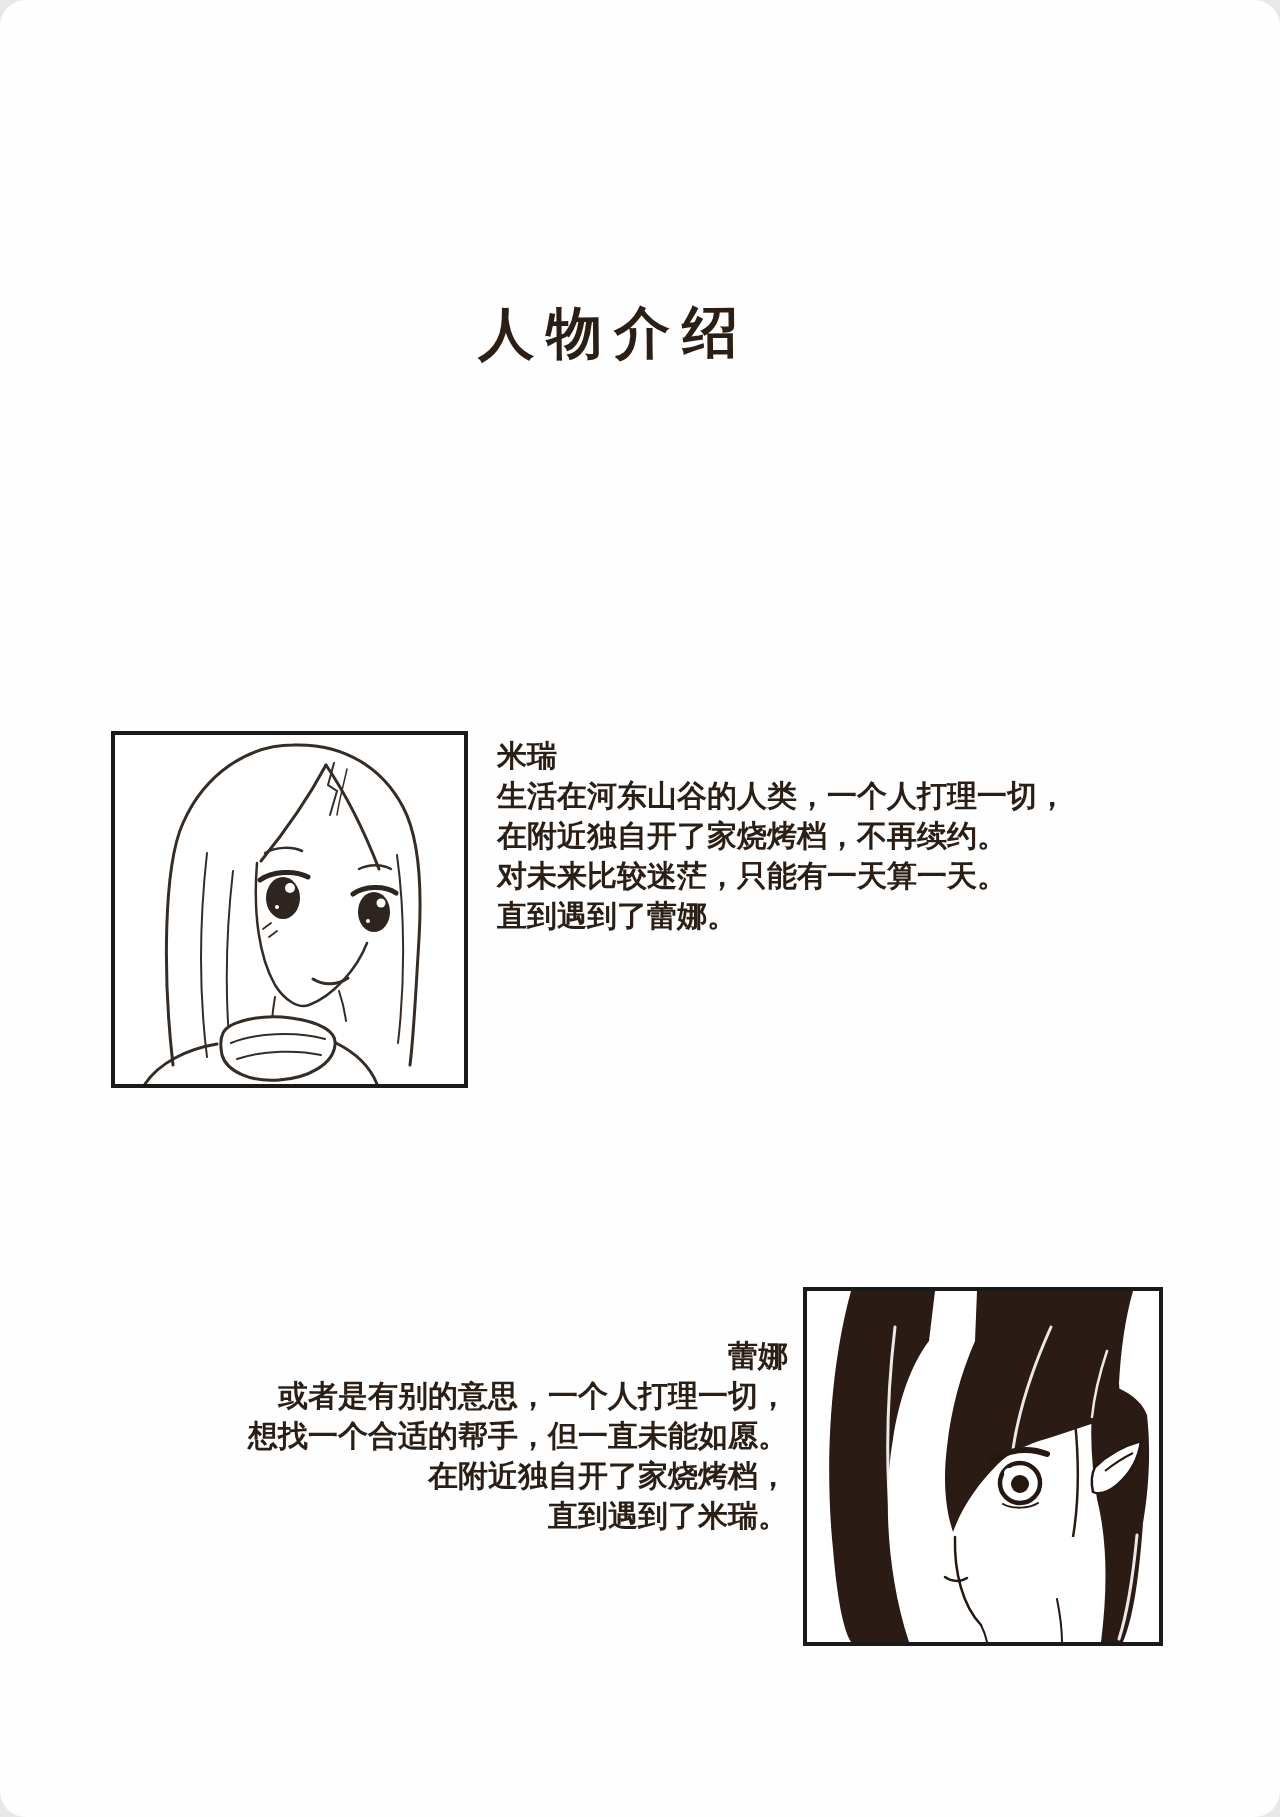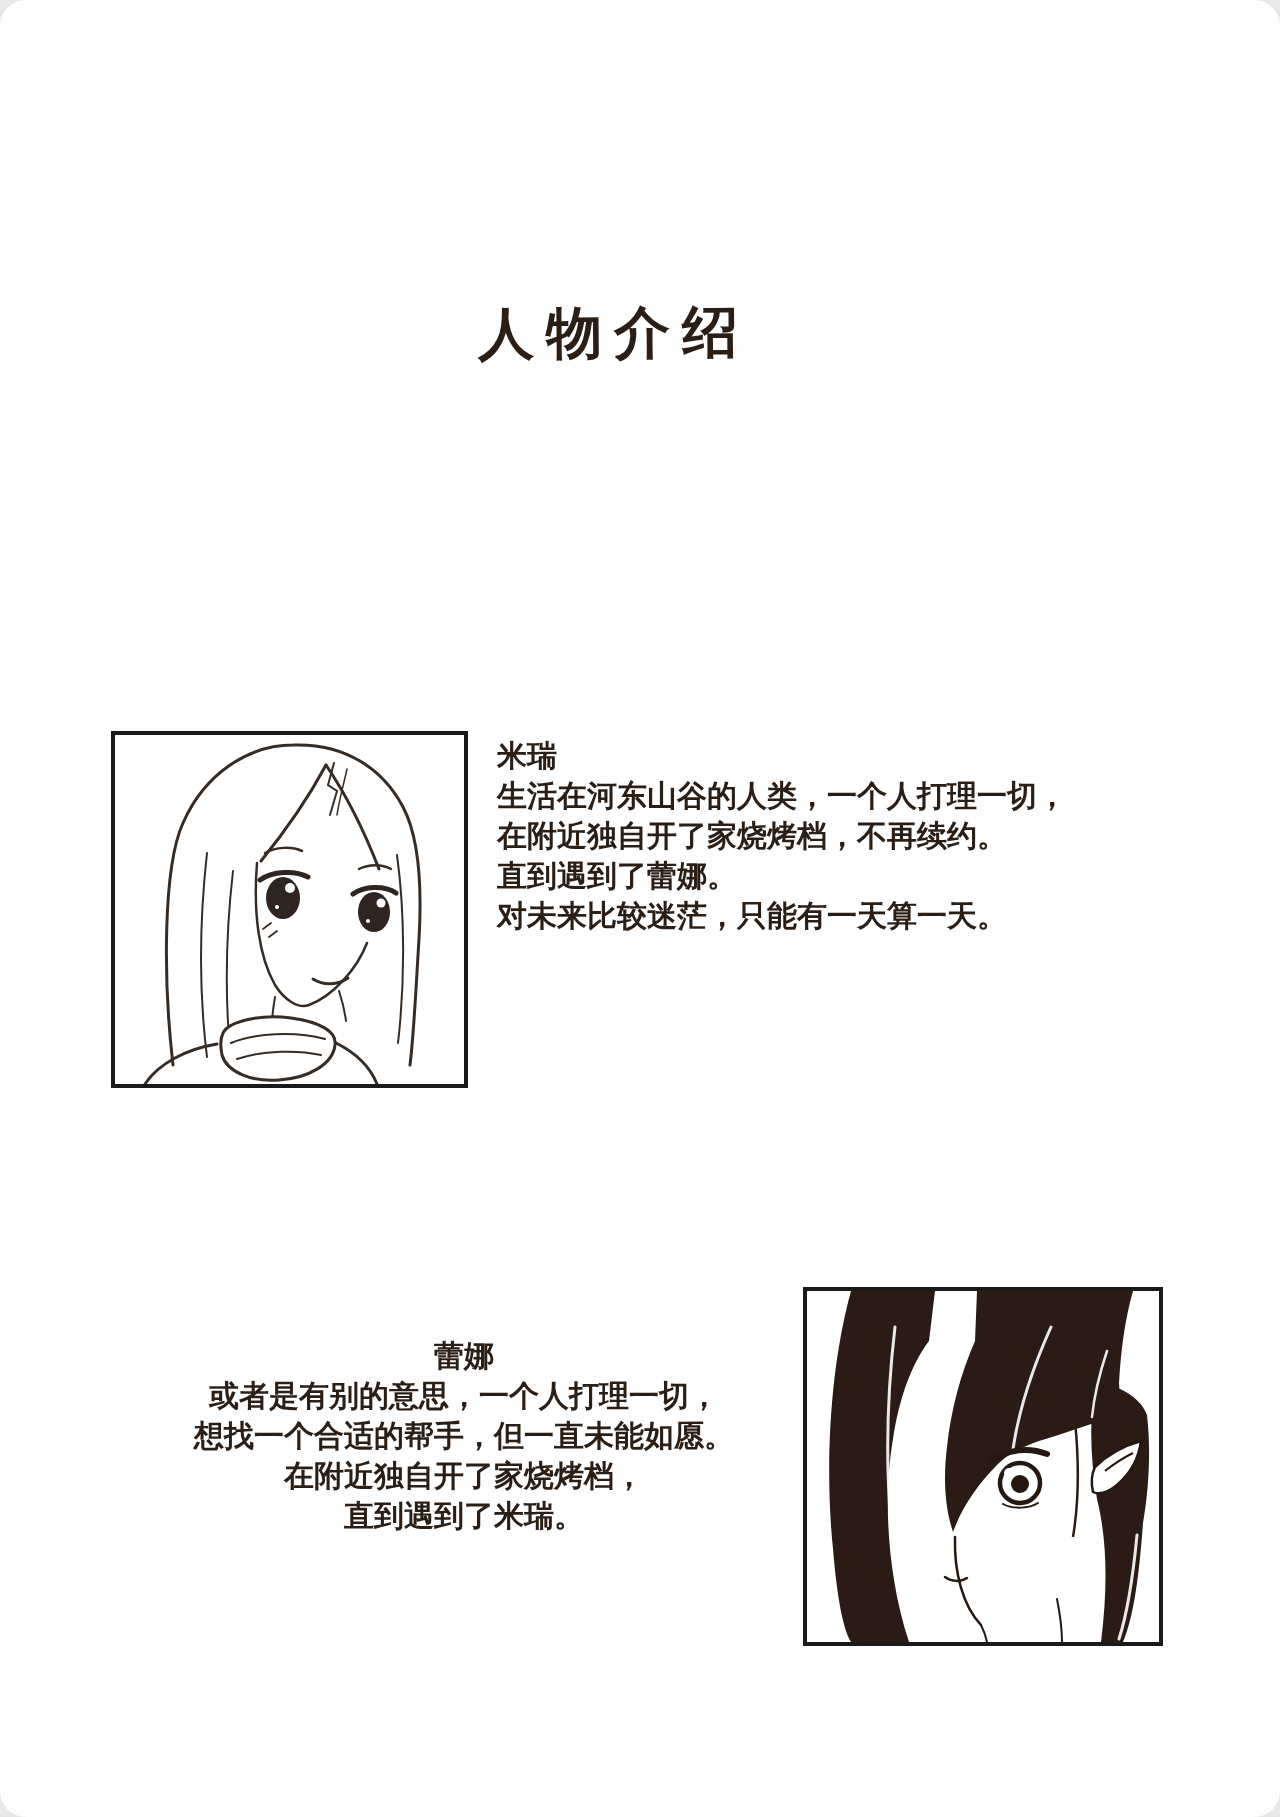--- a/index.html
+++ b/index.html
@@ -26,21 +26,21 @@
   }
   .desc-block{
     position:absolute;
     font-size:30px;
     font-weight:bold;
     line-height:40px;
     color:#2a1e15;
     white-space:nowrap;
   }
   .desc-block.left-align{ text-align:left; }
-  .desc-block.right-align{ text-align:center; }
+  .desc-block.right-align{ text-align:right; }
   .portrait-box{
     position:absolute;
     border:4px solid #1a1a1a;
     box-sizing:border-box;
     background:#ffffff;
   }
   .portrait-box svg{ display:block;width:100%;height:100%; }
   .char-name{ font-weight:bold; }
 </style>
 </head>
@@ -90,22 +90,22 @@
         <path d="M 30,349 C 44,328 72,314 102,309"></path>
         <path d="M 221,308 C 243,319 256,334 262,349"></path>
       </g>
     </svg>
   </div>
 
   <div class="desc-block left-align" style="left:497px;top:736px;">
     <div class="char-name">米瑞</div>
     <div>生活在河东山谷的人类，一个人打理一切，</div>
     <div>在附近独自开了家烧烤档，不再续约。</div>
+    <div>对未来比较迷茫，只能有一天算一天。</div>
     <div>直到遇到了蕾娜。</div>
-    <div>对未来比较迷茫，只能有一天算一天。</div>
   </div>
 
   <div class="desc-block right-align" style="left:140px;top:1336px;width:648px;">
     <div class="char-name">蕾娜</div>
     <div>或者是有别的意思，一个人打理一切，</div>
     <div>想找一个合适的帮手，但一直未能如愿。</div>
     <div>在附近独自开了家烧烤档，</div>
     <div>直到遇到了米瑞。</div>
   </div>
 

